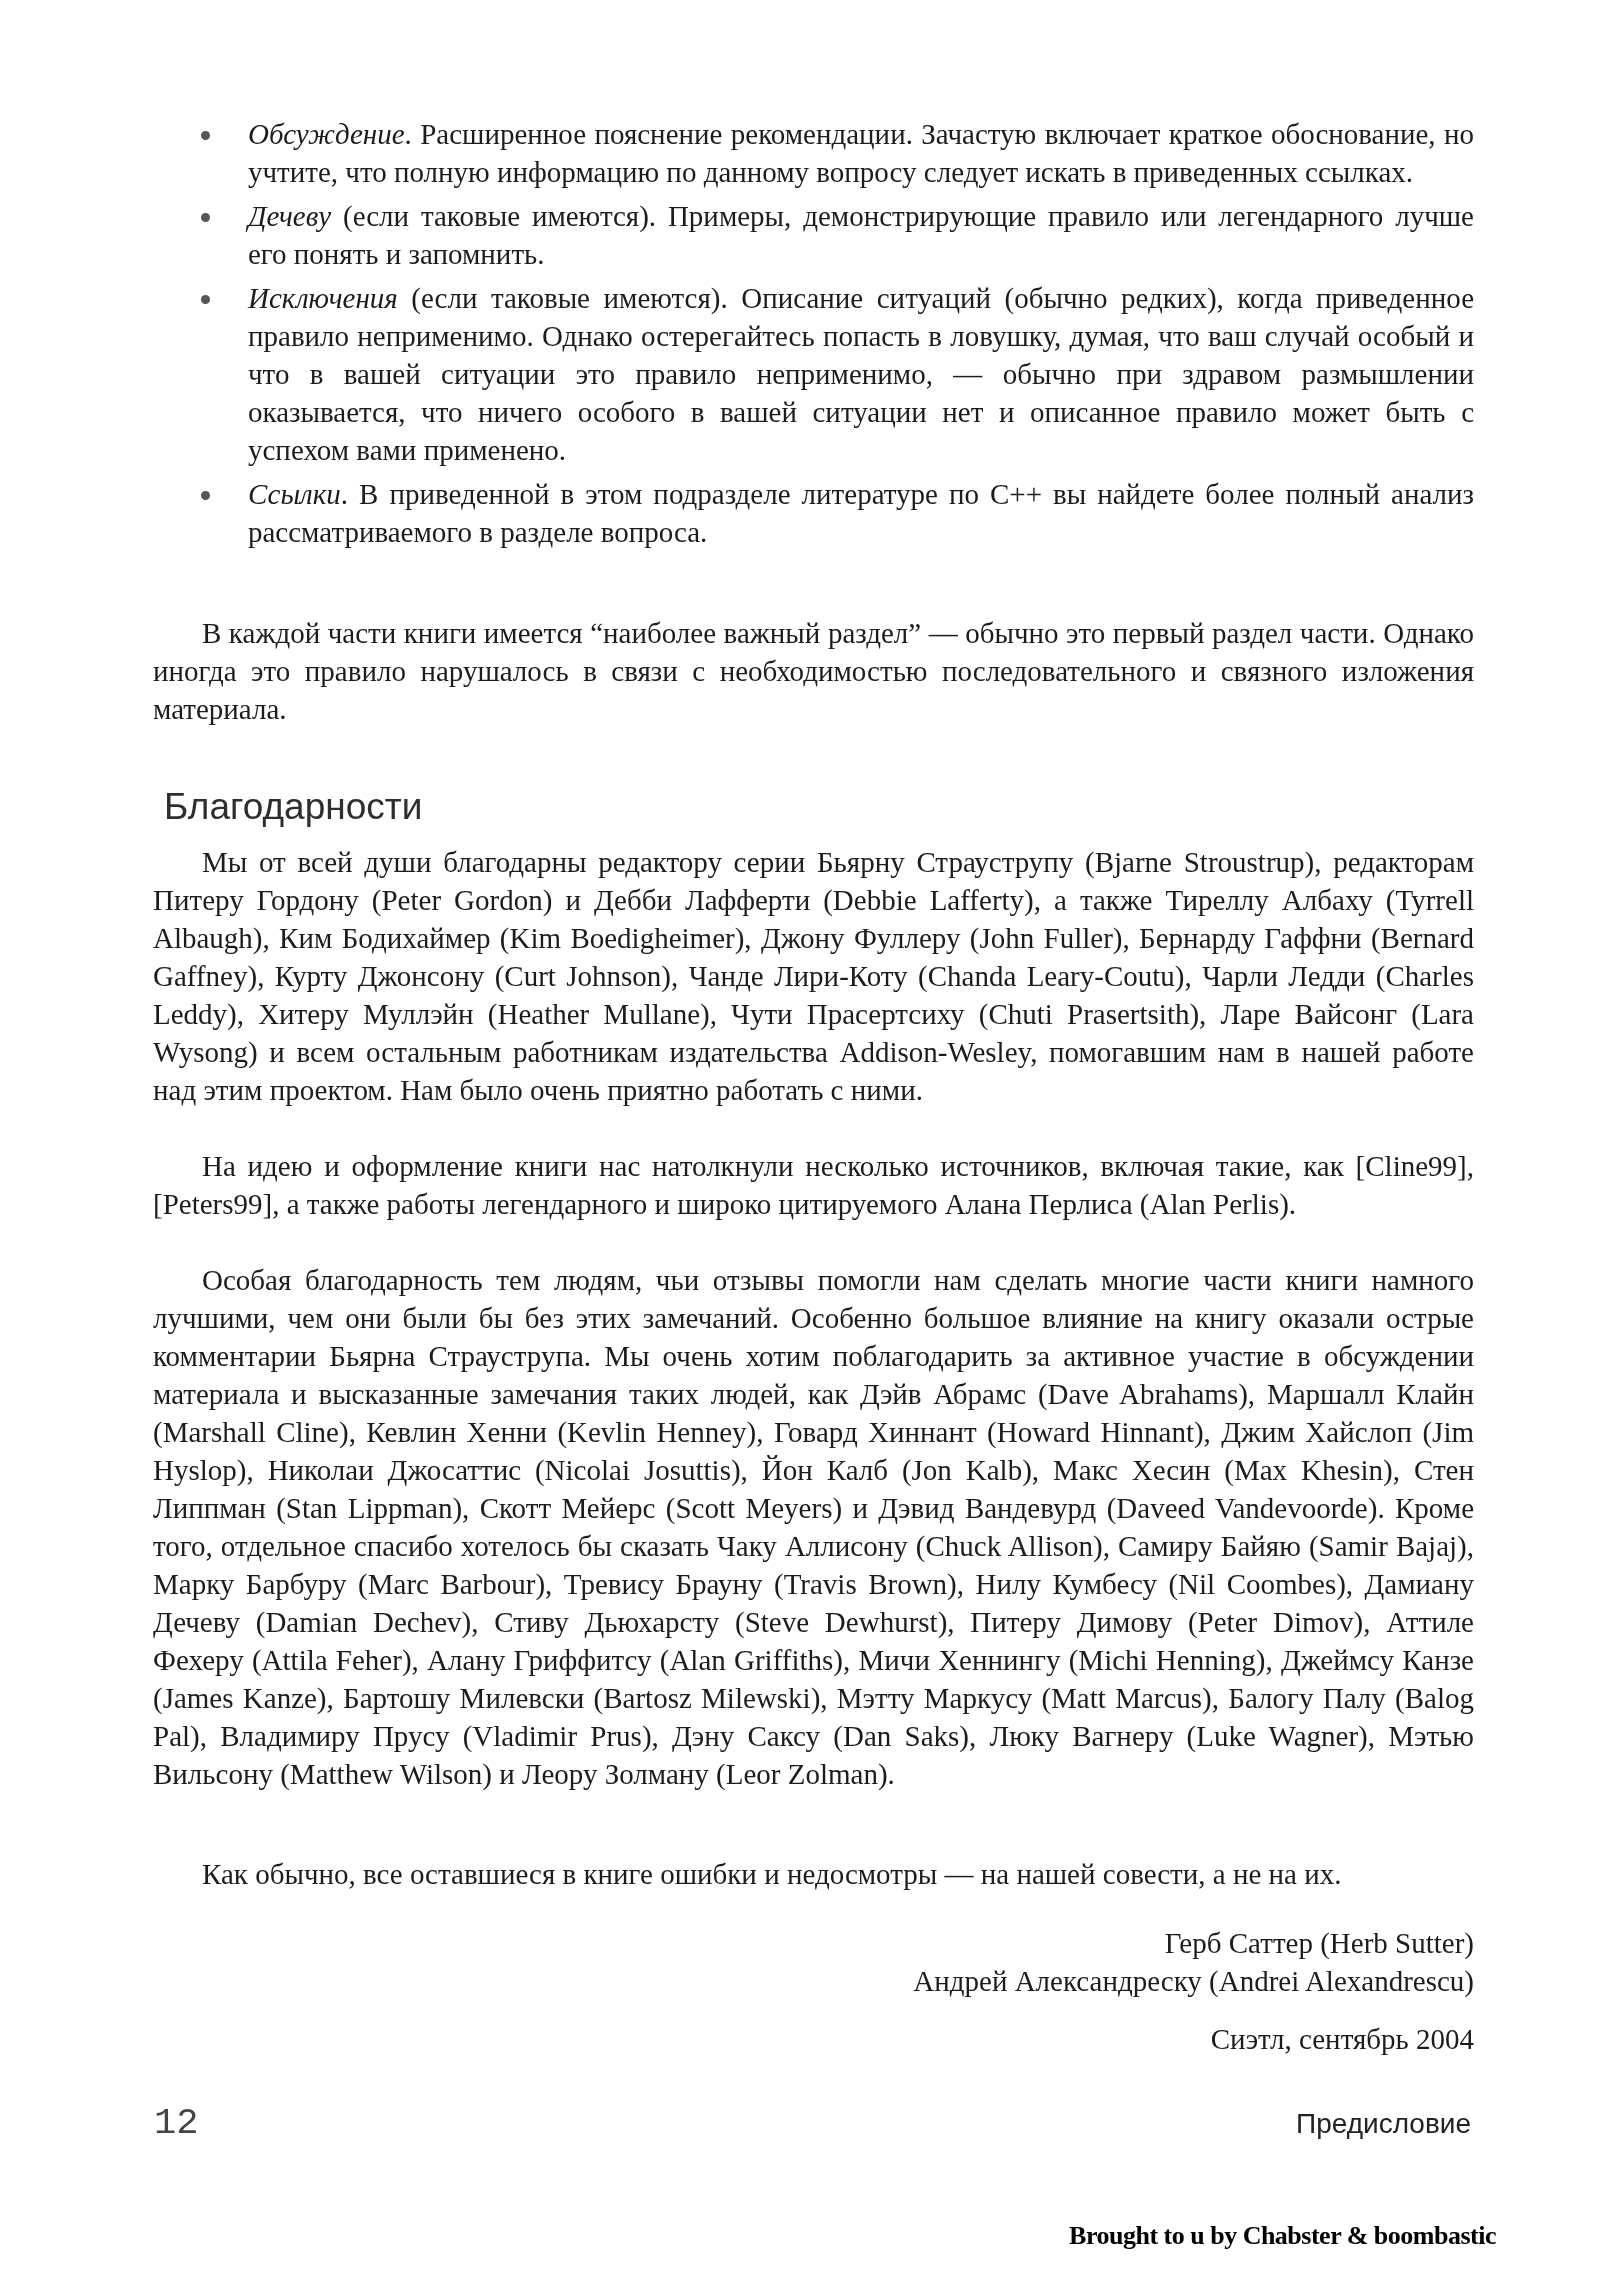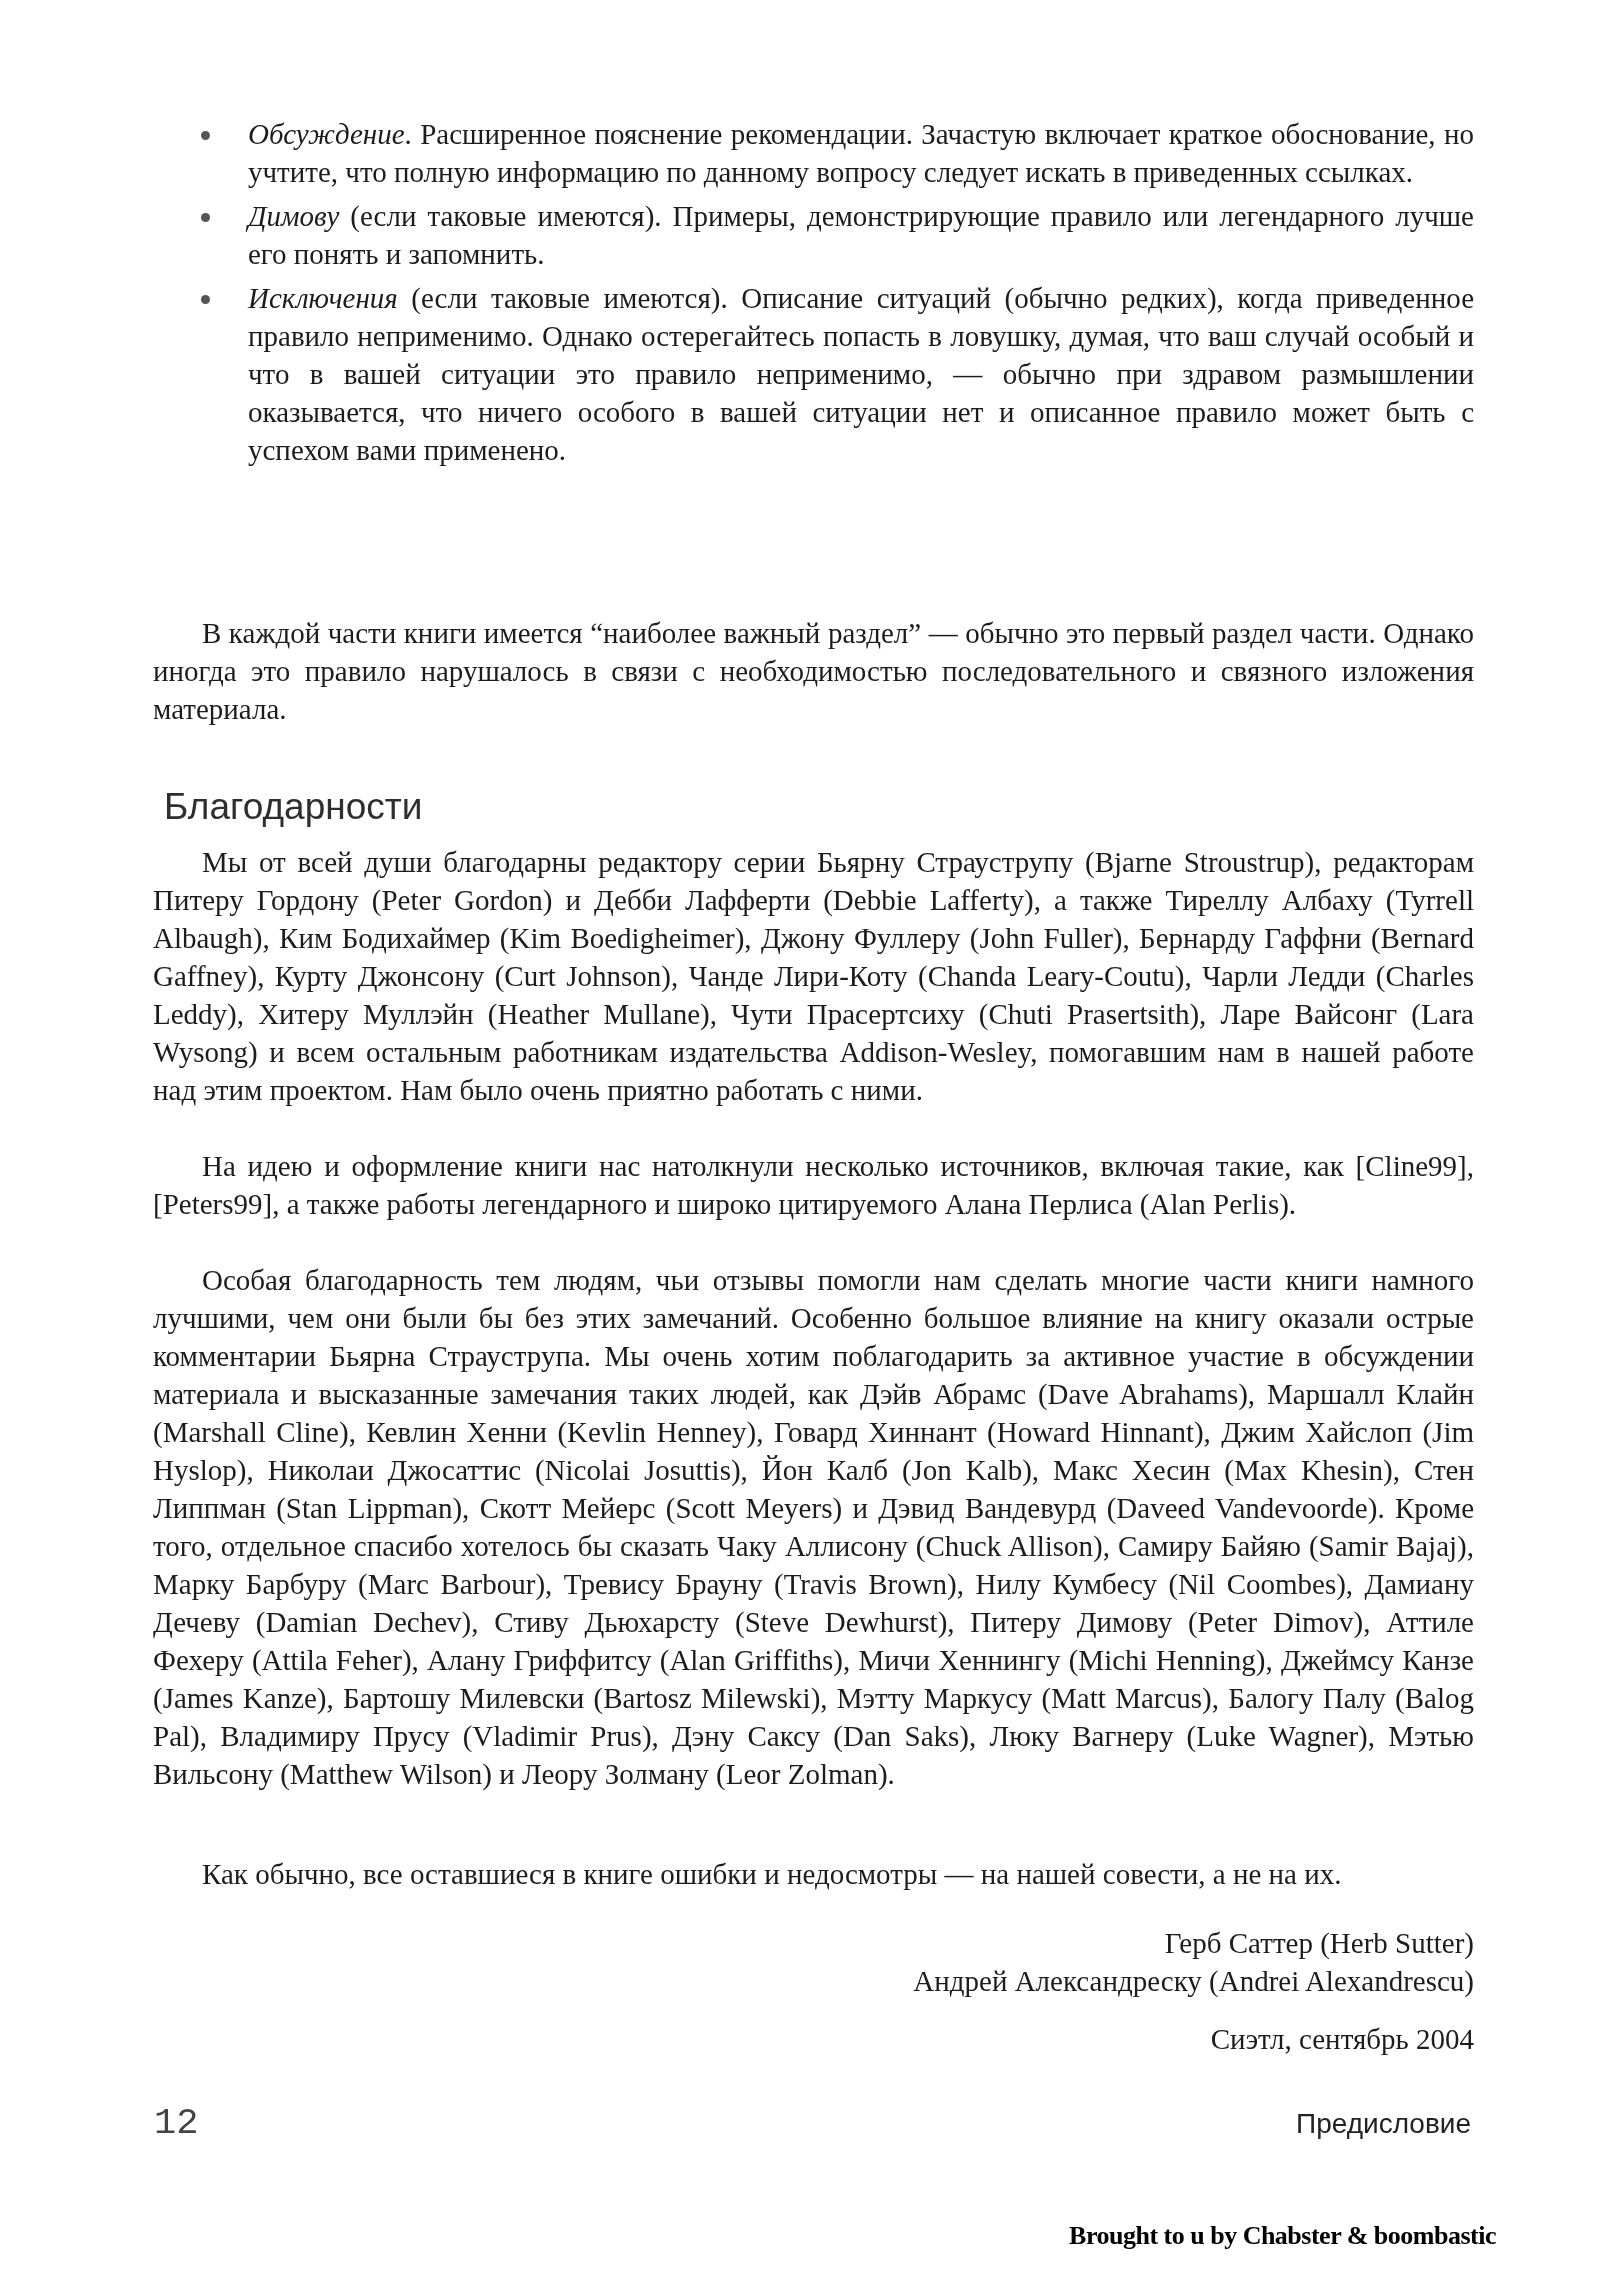--- a/index.html
+++ b/index.html
@@ -122,24 +122,27 @@
 </head>
 <body>
 
 <div class="page">
 
   <ul class="bullets serif">
     <li>
       <span class="bullet-dot"></span><span class="term">Обсуждение</span><span>. Расширенное пояснение рекомендации. Зачастую включает краткое обоснование, но учтите, что полную информацию по данному вопросу следует искать в приведенных ссылках.</span>
     </li>
     <li>
-      <span class="bullet-dot"></span><span class="term">Димову</span><span> (если таковые имеются). Примеры, демонстрирующие правило или легендарного лучше его понять и запомнить.</span>
+      <span class="bullet-dot"></span><span class="term">Дечеву</span><span> (если таковые имеются). Примеры, демонстрирующие правило или легендарного лучше его понять и запомнить.</span>
     </li>
     <li>
       <span class="bullet-dot"></span><span class="term">Исключения</span><span> (если таковые имеются). Описание ситуаций (обычно редких), когда приведенное правило неприменимо. Однако остерегайтесь попасть в ловушку, думая, что ваш случай особый и что в вашей ситуации это правило неприменимо, — обычно при здравом размышлении оказывается, что ничего особого в вашей ситуации нет и описанное правило может быть с успехом вами применено.</span>
+    </li>
+    <li>
+      <span class="bullet-dot"></span><span class="term">Ссылки</span><span>. В приведенной в этом подразделе литературе по C++ вы найдете более полный анализ рассматриваемого в разделе вопроса.</span>
     </li>
   </ul>
 
   <p class="block serif indent p1">В каждой части книги имеется “наиболее важный раздел” — обычно это первый раздел части. Однако иногда это правило нарушалось в связи с необходимостью последовательного и связного изложения материала.</p>
 
   <h2 class="heading">Благодарности</h2>
 
   <p class="block serif indent ack1">Мы от всей души благодарны редактору серии Бьярну Страуструпу (Bjarne Stroustrup), редакторам Питеру Гордону (Peter Gordon) и Дебби Лафферти (Debbie Lafferty), а также Тиреллу Албаху (Tyrrell Albaugh), Ким Бодихаймер (Kim Boedigheimer), Джону Фуллеру (John Fuller), Бернарду Гаффни (Bernard Gaffney), Курту Джонсону (Curt Johnson), Чанде Лири-Коту (Chanda Leary-Coutu), Чарли Ледди (Charles Leddy), Хитеру Муллэйн (Heather Mullane), Чути Прасертсиху (Chuti Prasertsith), Ларе Вайсонг (Lara Wysong) и всем остальным работникам издательства Addison-Wesley, помогавшим нам в нашей работе над этим проектом. Нам было очень приятно работать с ними.</p>
   <p class="block serif indent ack2">На идею и оформление книги нас натолкнули несколько источников, включая такие, как [Cline99], [Peters99], а также работы легендарного и широко цитируемого Алана Перлиса (Alan Perlis).</p>
   <p class="block serif indent ack3">Особая благодарность тем людям, чьи отзывы помогли нам сделать многие части книги намного лучшими, чем они были бы без этих замечаний. Особенно большое влияние на книгу оказали острые комментарии Бьярна Страуструпа. Мы очень хотим поблагодарить за активное участие в обсуждении материала и высказанные замечания таких людей, как Дэйв Абрамс (Dave Abrahams), Маршалл Клайн (Marshall Cline), Кевлин Хенни (Kevlin Henney), Говард Хиннант (Howard Hinnant), Джим Хайслоп (Jim Hyslop), Николаи Джосаттис (Nicolai Josuttis), Йон Калб (Jon Kalb), Макс Хесин (Max Khesin), Стен Липпман (Stan Lippman), Скотт Мейерс (Scott Meyers) и Дэвид Вандевурд (Daveed Vandevoorde). Кроме того, отдельное спасибо хотелось бы сказать Чаку Аллисону (Chuck Allison), Самиру Байяю (Samir Bajaj), Марку Барбуру (Marc Barbour), Тревису Брауну (Travis Brown), Нилу Кумбесу (Nil Coombes), Дамиану Дечеву (Damian Dechev), Стиву Дьюхарсту (Steve Dewhurst), Питеру Димову (Peter Dimov), Аттиле Фехеру (Attila Feher), Алану Гриффитсу (Alan Griffiths), Мичи Хеннингу (Michi Henning), Джеймсу Канзе (James Kanze), Бартошу Милевски (Bartosz Milewski), Мэтту Маркусу (Matt Marcus), Балогу Палу (Balog Pal), Владимиру Прусу (Vladimir Prus), Дэну Саксу (Dan Saks), Люку Вагнеру (Luke Wagner), Мэтью Вильсону (Matthew Wilson) и Леору Золману (Leor Zolman).</p>

